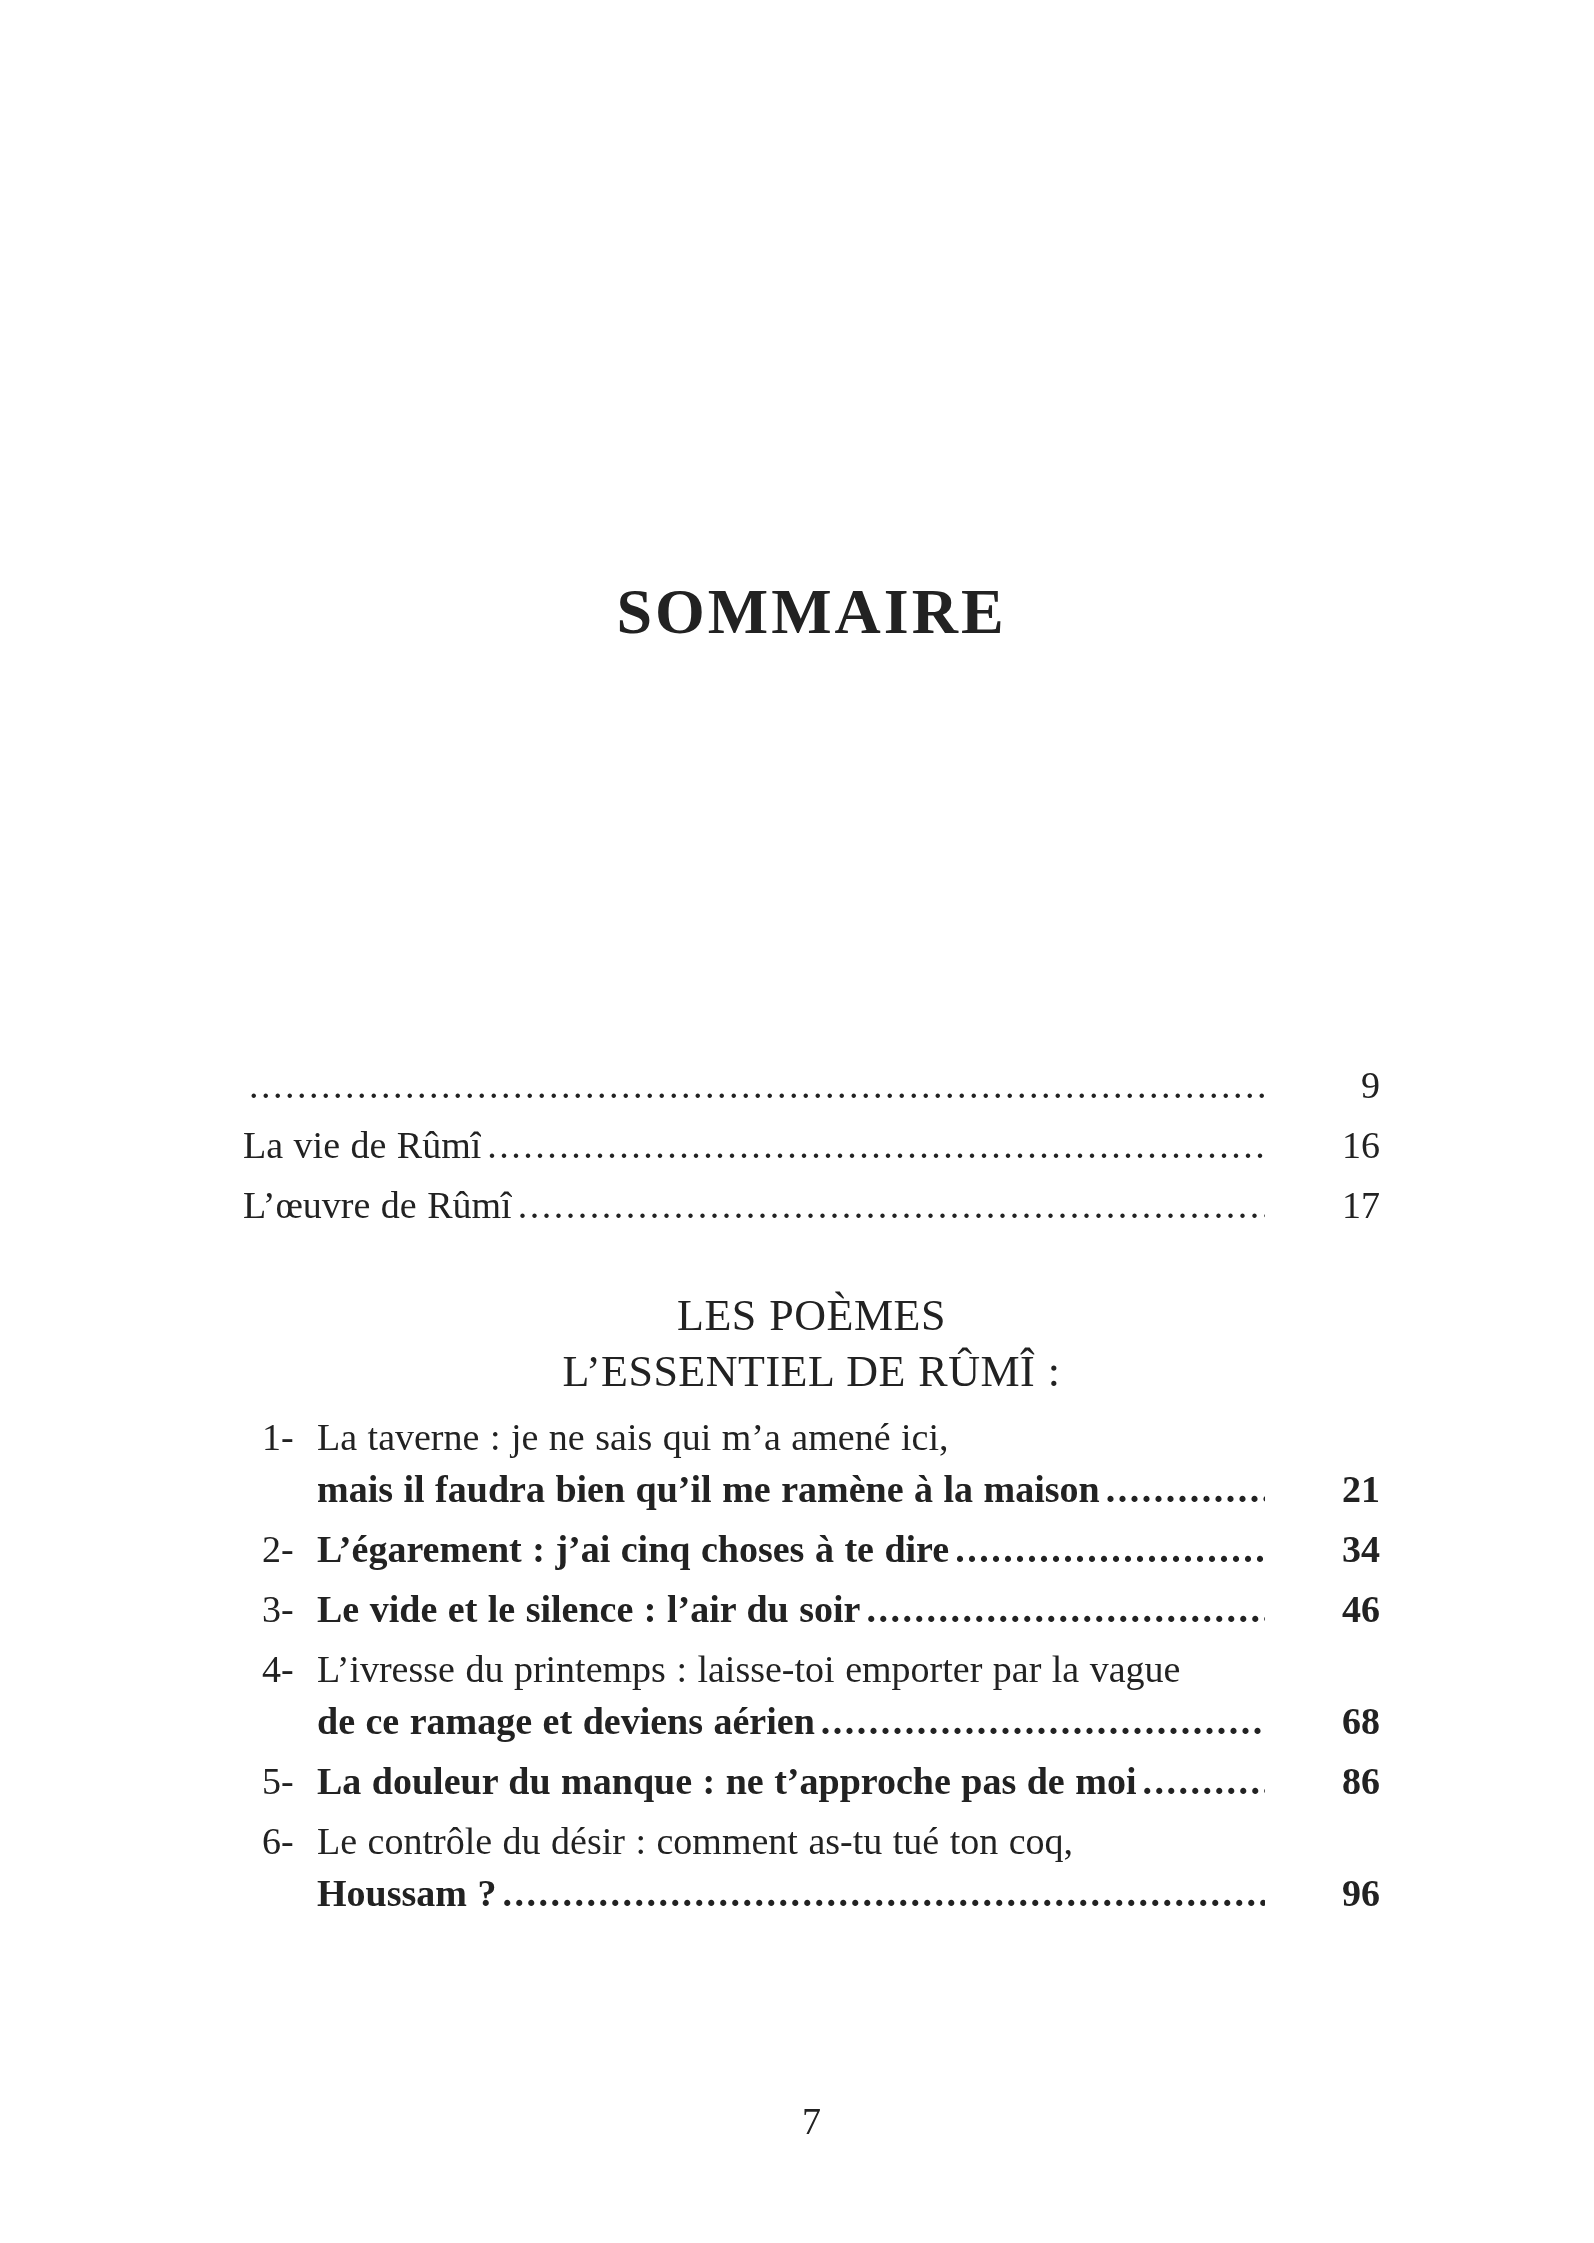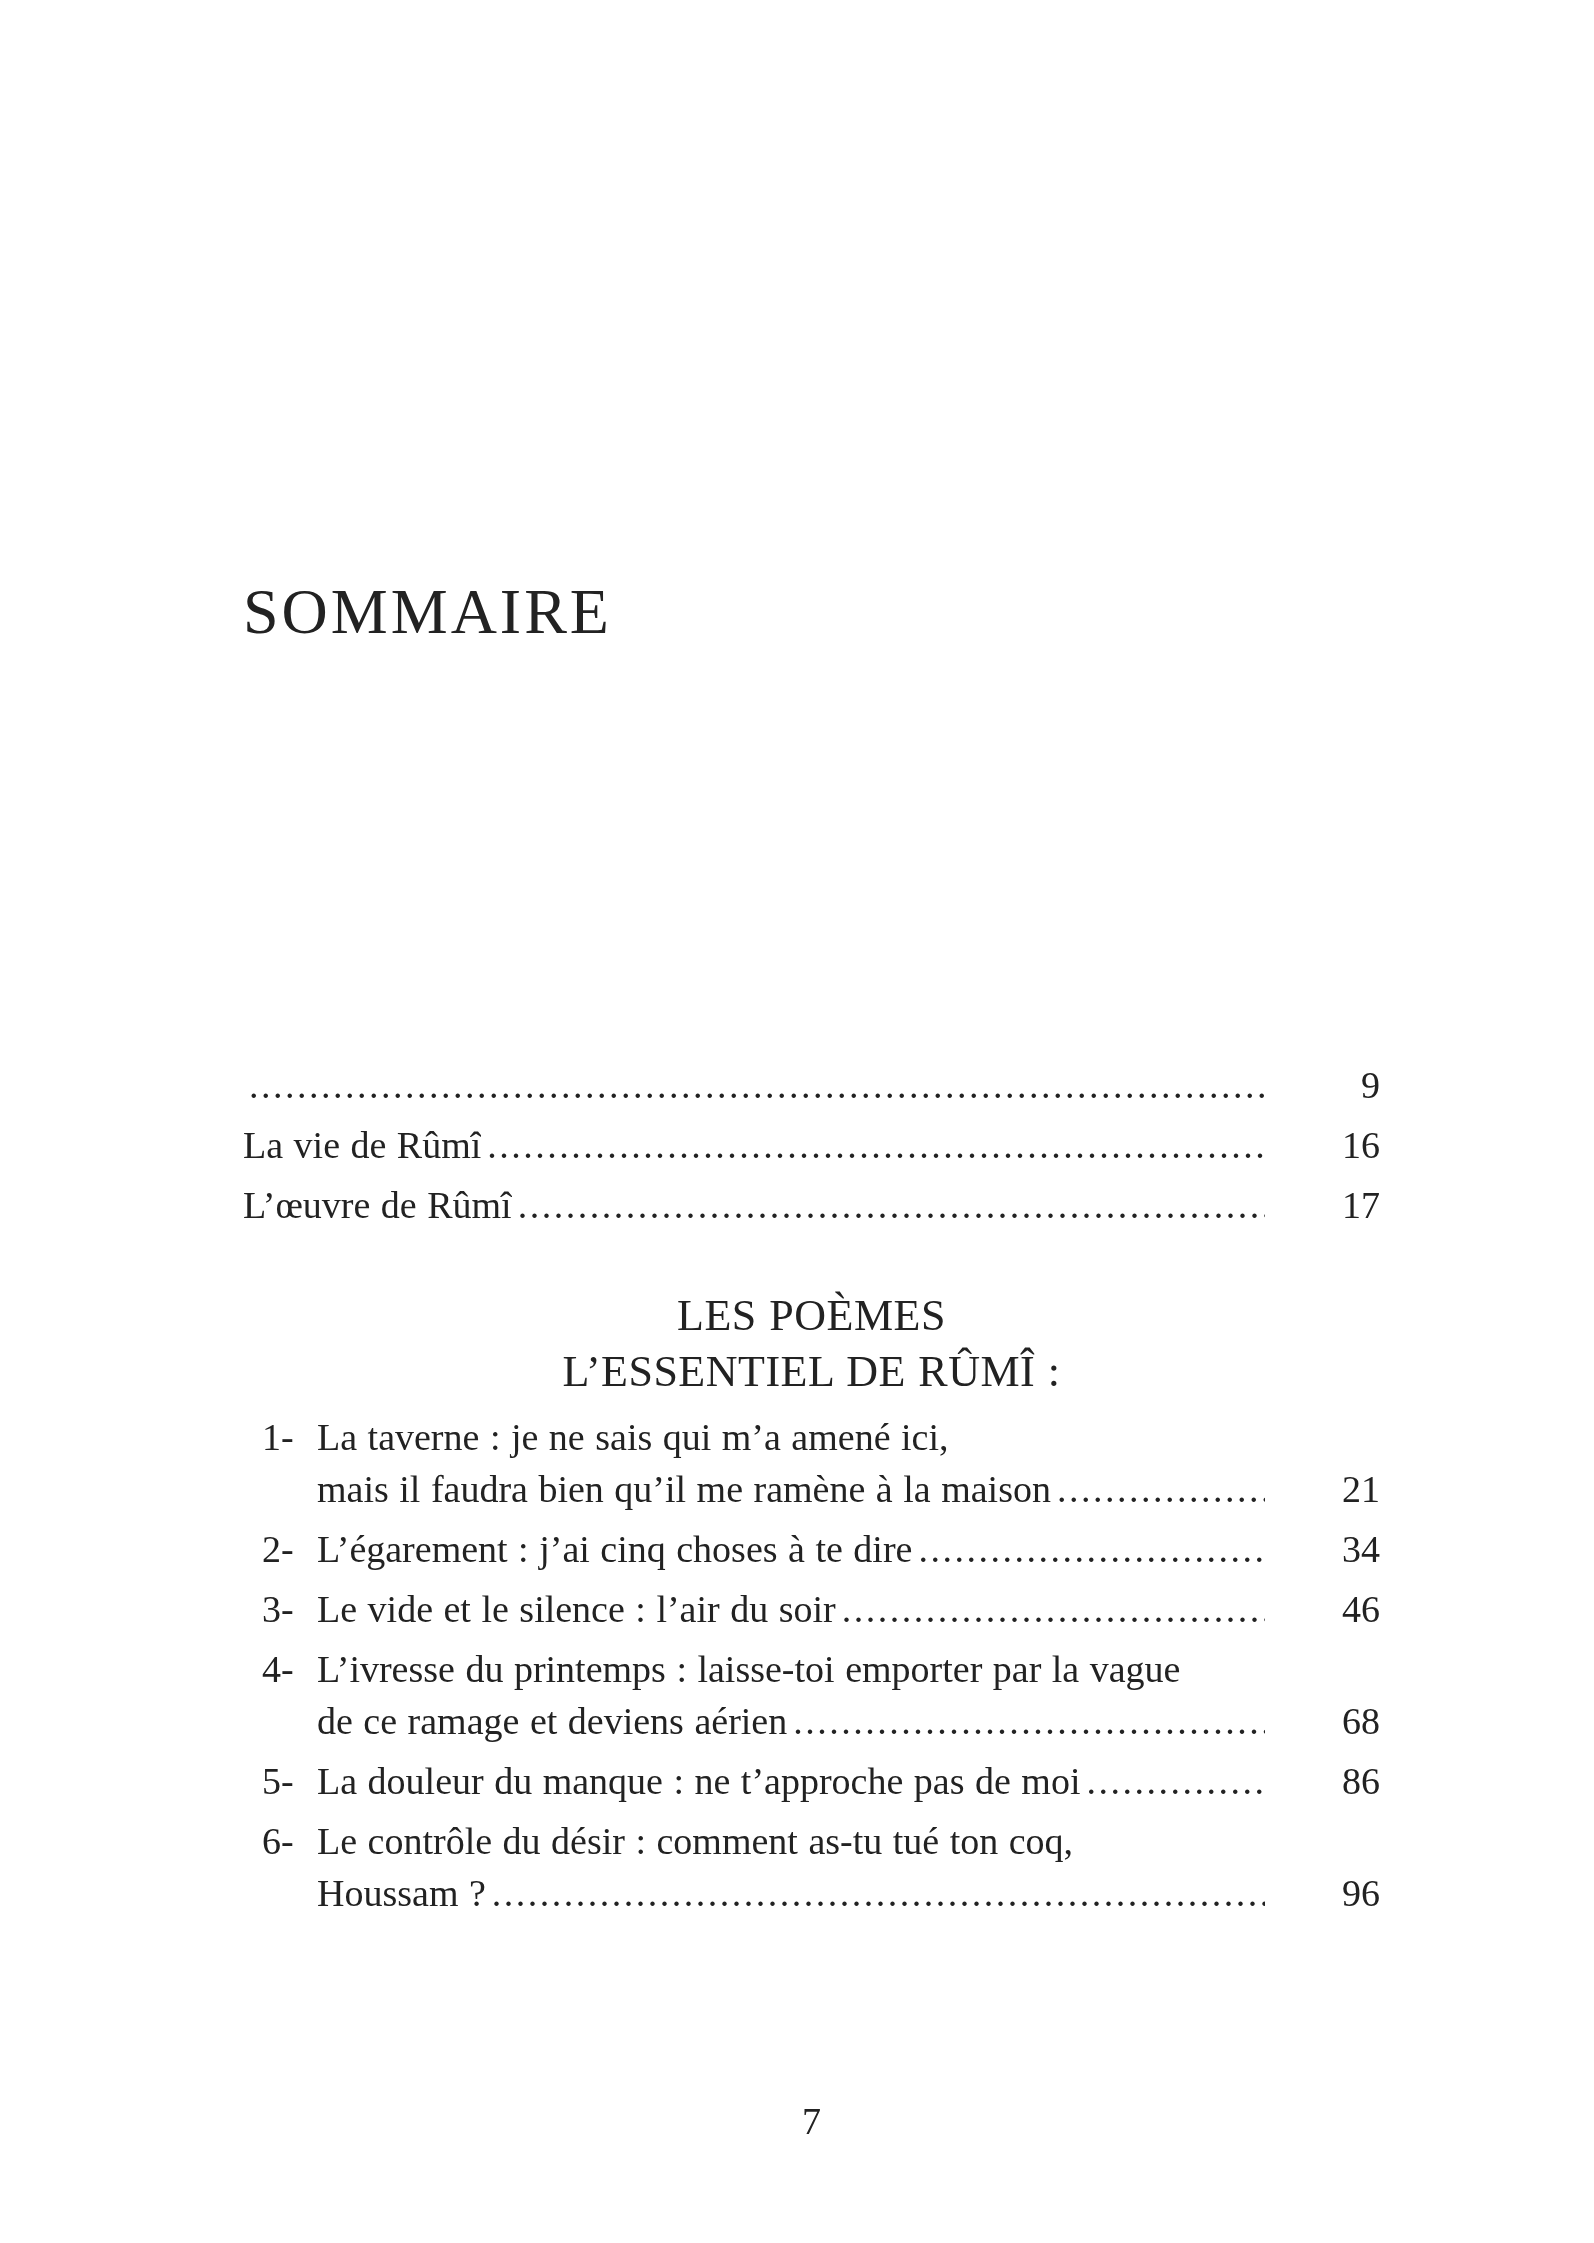--- a/index.html
+++ b/index.html
@@ -15,21 +15,22 @@
     box-sizing: border-box;
     width: 100%;
     height: 100%;
     padding: 576px 214px 0 243px;
     word-spacing: 1px;
   }
   .title {
     margin: 0;
     font-size: 64px;
     line-height: 72px;
-    font-weight: normal;
+    font-weight: bold;
+    text-align: center;
     letter-spacing: 3px;
     white-space: nowrap;
   }
   .front { margin-top: 409px; }
   .frow {
     display: flex;
     align-items: baseline;
     font-size: 38px;
     line-height: 56px;
     margin-bottom: 4px;
@@ -59,21 +60,21 @@
     margin-bottom: 8px;
   }
   .pnum {
     flex: 0 0 74px;
     box-sizing: border-box;
     padding-left: 19px;
     white-space: nowrap;
   }
   .pbody { flex: 1 1 auto; min-width: 0; }
   .pline { white-space: nowrap; }
-  .plast { display: flex; align-items: center; }
+  .plast { display: flex; align-items: center; font-weight: bold; }
   .ptext { flex: 0 1 auto; min-width: 0; overflow: hidden; white-space: nowrap; }
   .footer {
     margin-top: 176px;
     text-align: center;
     font-size: 38px;
     line-height: 52px;
   }
 </style>
 </head>
 <body>

